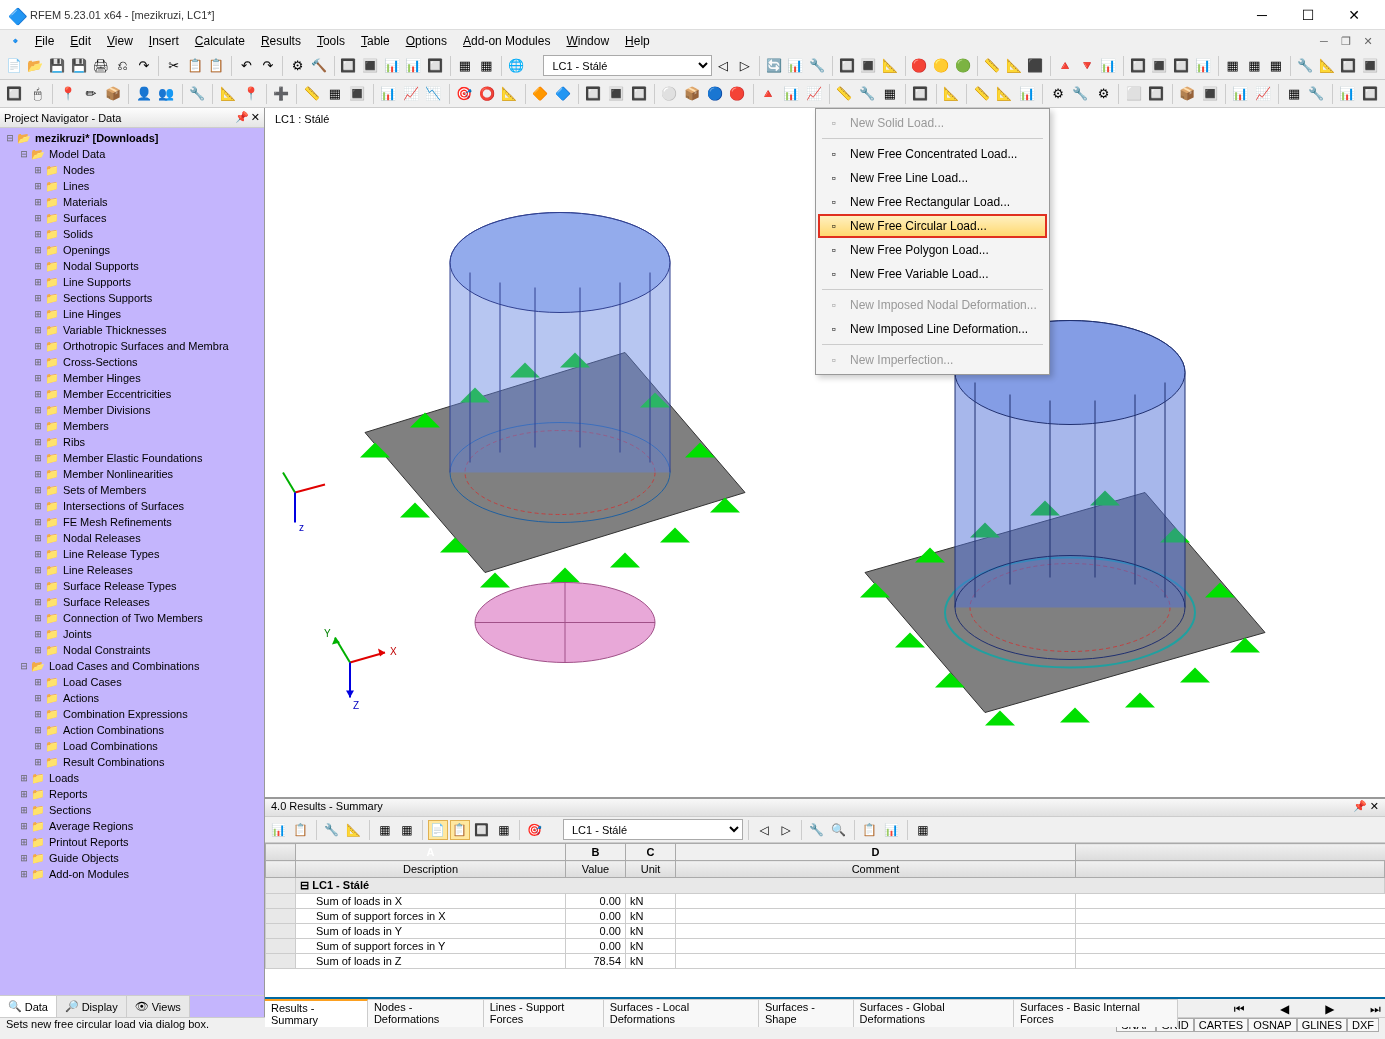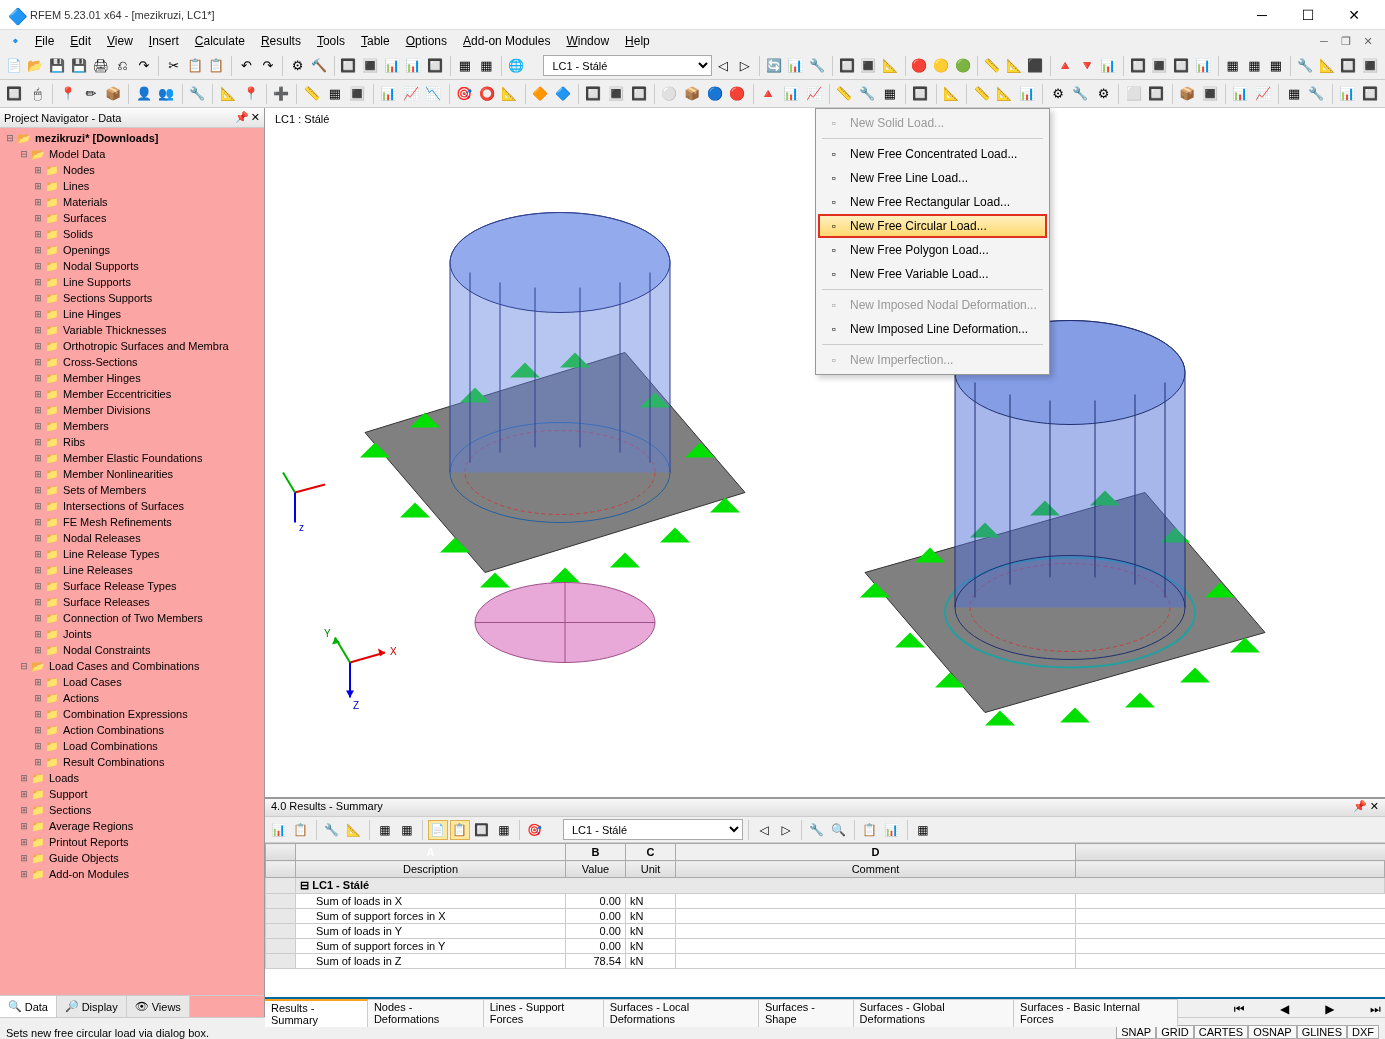--- a/index.html
+++ b/index.html
@@ -13,21 +13,21 @@
     .menubar-left { display: flex; align-items: center; }
     .menubar-item { padding: 2px 8px; cursor: pointer; }
     .menu-underline { text-decoration: underline; }
     .menubar-right { display: flex; gap: 4px; padding-right: 4px;}
     .mdi-btn { width: 18px; height: 16px; display: flex; align-items: center; justify-content: center; font-size: 11px; cursor: pointer; color:#666;}
     .toolbar { height: 28px; background: #f0f0f0; display: flex; align-items: center; padding: 2px 4px; border-bottom: 1px solid #ccc; gap: 1px; }
     .toolbar-btn { width: 22px; height: 22px; display: flex; align-items: center; justify-content: center; cursor: pointer; border: 1px solid transparent; font-size: 13px; border-radius: 2px; }
     .toolbar-sep { width: 1px; height: 20px; background: #ccc; margin: 0 3px; }
     .toolbar-select { height: 21px; font-size: 11px; border: 1px solid #aaa; background: #fff; padding: 0 4px; width: 180px; margin-left: 16px; }
     .main-area { display: flex; height: calc(100vh - 30px - 22px - 28px - 28px - 22px); }
-    .navigator { width: 265px; background: #fca5a5; border-right: 1px solid #999; display: flex; flex-direction: column; }
+    .navigator { width: 265px; background: #c4b5fd; border-right: 1px solid #999; display: flex; flex-direction: column; }
     .nav-header { height: 20px; background: linear-gradient(to bottom, #fdfdfd, #e5e5e5); border-bottom: 1px solid #ccc; font-size: 11px; display: flex; align-items: center; justify-content: space-between; padding: 0 4px; }
     .nav-header-btns { display: flex; gap: 2px; }
     .nav-tree { flex: 1; overflow-y: auto; font-size: 11px; padding: 2px 0; }
     .tree-item { display: flex; align-items: center; padding: 1px 0; white-space: nowrap; cursor: default; }
     .tree-toggle { width: 12px; text-align: center; font-size: 9px; color: #666; cursor: pointer; }
     .tree-icon { width: 16px; height: 14px; margin-right: 3px; display: inline-flex; align-items: center; justify-content: center; font-size: 11px; }
     .tree-label { font-size: 11px; }
     .folder-icon::before { content: "📁"; font-size: 11px; }
     .folder-open::before { content: "📂"; font-size: 11px; }
     .nav-tabs { height: 22px; display: flex; border-top: 1px solid #ccc; font-size: 11px; }
@@ -53,21 +53,21 @@
     th { background: linear-gradient(to bottom, #f0f0f0, #dcdcdc); border: 1px solid #aaa; padding: 2px 4px; font-weight: normal; }
     th.col-a { background: linear-gradient(to bottom, #4080ff, #2060e0); color: #fff; }
     th.group-header-cell { text-align: center; font-weight:bold; background: #f0f0f0;}
     td { border: 1px solid #ccc; padding: 1px 4px; background: #fff; }
     td.rownum { background: #e8e8e8; width: 30px; text-align:center;}
     td.val { text-align: right; }
     .group-row td { background: #e8e8e8; font-weight:bold;}
     .results-tabs { height: 20px; display: flex; font-size: 11px; border-top: 2px solid #0369a1; align-items:flex-start; background:#f0f0f0;gap:26px;}
     .results-tab { padding: 1px 6px; border-right: 1px solid #ccc; cursor: pointer; background:#f8f8f8; border-top:1px solid #ccc;}
     .results-tab.active { background: #fff; border-top:2px solid #fca020;}
-    .statusbar { height: 22px; background: #f0f0f0; border-top: 1px solid #ccc; display: flex; align-items: flex-end; font-size: 11px; padding: 0 6px; justify-content:space-between;}
+    .statusbar { height: 22px; background: #f0f0f0; border-top: 1px solid #ccc; display: flex; align-items: flex-start; font-size: 11px; padding: 0 6px; justify-content:space-between;}
     .status-right { display:flex; gap:0;}
     .status-box { border:1px solid #aaa; padding: 0 4px; background:#f8f8f8;}
   </style>
 </head>
 <body>
 
 <div class="titlebar">
   <span class="titlebar-icon">🔷</span>
   <span class="titlebar-text">RFEM 5.23.01 x64 - [mezikruzi, LC1*]</span>
   <div class="titlebar-controls">
@@ -445,21 +445,21 @@
           <span class="tree-label">Result Combinations</span>
         </div>
         <div class="tree-item" style="padding-left: 18px;">
           <span class="tree-toggle">⊞</span>
           <span class="tree-icon folder-icon"></span>
           <span class="tree-label">Loads</span>
         </div>
         <div class="tree-item" style="padding-left: 18px;">
           <span class="tree-toggle">⊞</span>
           <span class="tree-icon folder-icon"></span>
-          <span class="tree-label">Support</span>
+          <span class="tree-label">Reports</span>
         </div>
         <div class="tree-item" style="padding-left: 18px;">
           <span class="tree-toggle">⊞</span>
           <span class="tree-icon folder-icon"></span>
           <span class="tree-label">Sections</span>
         </div>
         <div class="tree-item" style="padding-left: 18px;">
           <span class="tree-toggle">⊞</span>
           <span class="tree-icon folder-icon"></span>
           <span class="tree-label">Average Regions</span>

